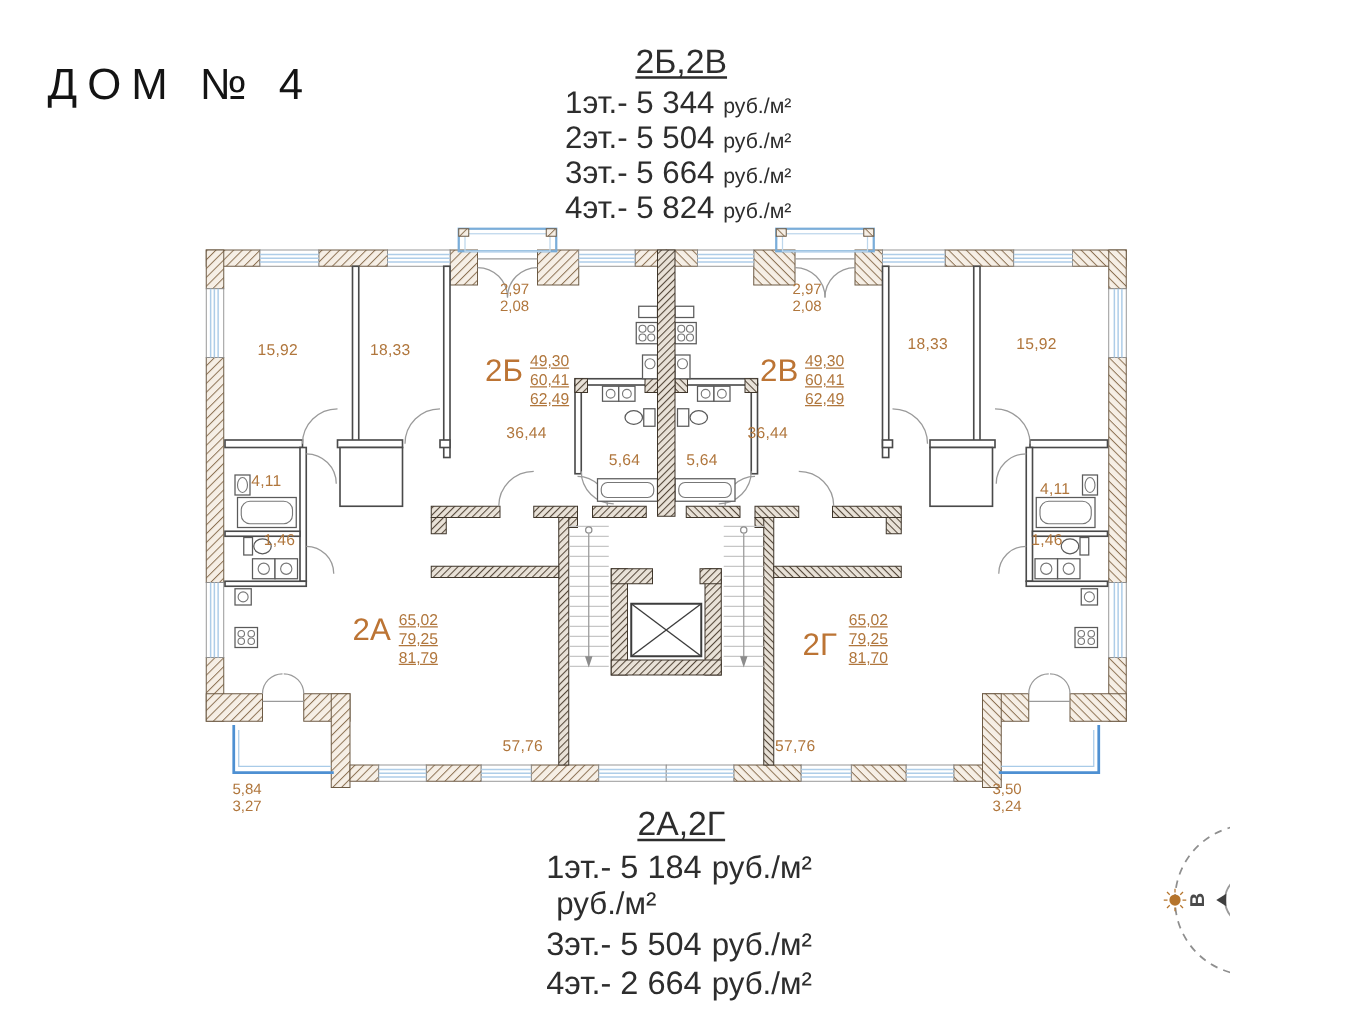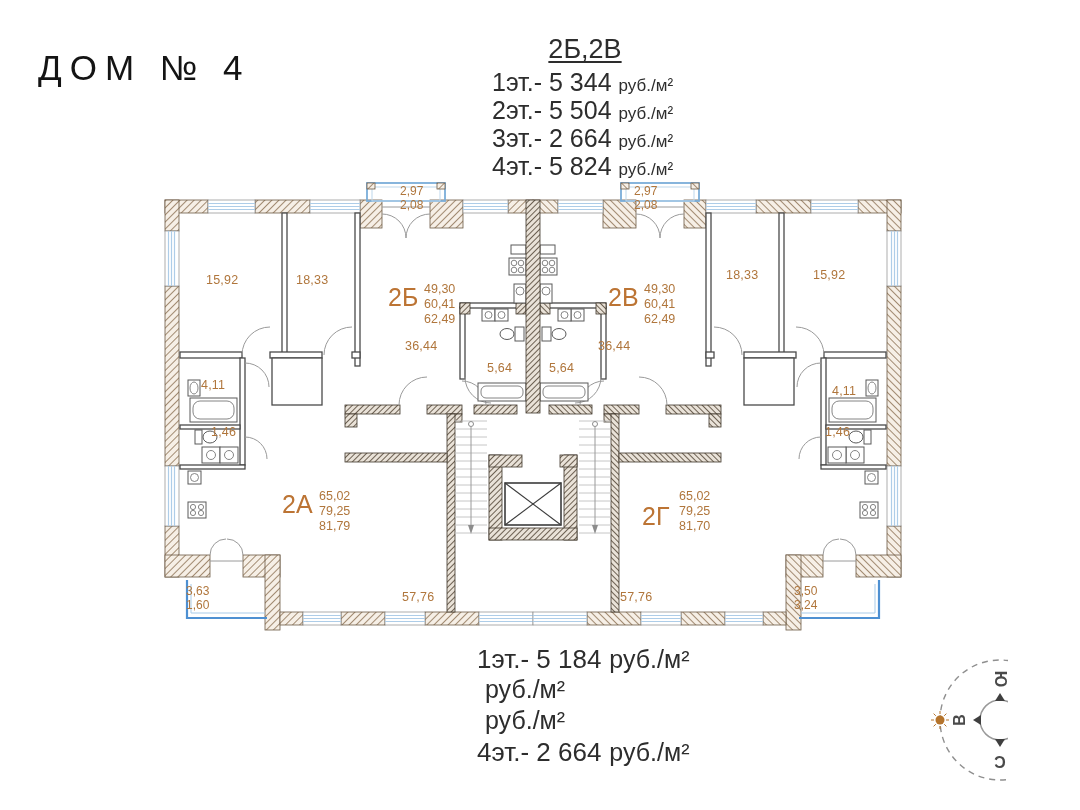--- a/index.html
+++ b/index.html
@@ -1,37 +1,37 @@
 <!DOCTYPE html>
 <html><head>
 <meta charset="utf-8">
 <style>
   html,body{margin:0;padding:0;background:#fff;}
   .page{position:relative;width:984px;height:810px;background:#ffffff;overflow:hidden;
-        font-family:"Liberation Sans",sans-serif;padding-left:24px;}
+        font-family:"Liberation Sans",sans-serif;}
   .title{position:absolute;left:38px;top:48px;font-size:35px;font-weight:500;
          letter-spacing:8px;color:#141414;white-space:nowrap;}
   .footnote{position:absolute;left:22px;top:754px;font-size:16px;letter-spacing:4.5px;
             color:#2b2b2b;text-transform:uppercase;font-weight:400;white-space:nowrap;}
-  .pb{position:absolute;color:#2d2d2d;margin-left:40px;}
+  .pb{position:absolute;color:#2d2d2d;}
   .pb .hd{font-size:27px;text-align:center;text-decoration:underline;
           text-underline-offset:3px;margin-bottom:3px;}
   .pb .rows{display:flex;flex-direction:column;}
   .pb .row{display:flex;align-items:baseline;white-space:nowrap;}
   .pb-top{left:430px;top:34px;width:230px;}
   .pb-top .row{height:28px;font-size:25px;padding-left:22px;}
   .pb-top .unit{font-size:17px;margin-left:7px;}
   .pb-bottom{left:420px;top:644px;width:250px;}
   .pb-bottom .row{height:31px;font-size:26px;padding-left:17px;text-align:right;}
   .pb-bottom .unit{font-size:25px;margin-left:8px;}
   .plan{position:absolute;left:163px;top:181px;width:740px;height:462px;}
   .lbl{position:absolute;font-size:12.5px;color:#b0763c;letter-spacing:.2px;white-space:nowrap;}
   .apt-name{position:absolute;font-size:25px;color:#bc7434;white-space:nowrap;}
-  .apt-areas{position:absolute;font-size:12.5px;line-height:14.8px;color:#b0763c;}
-  .blbl{position:absolute;font-size:12px;line-height:13.5px;color:#b0763c;}
+  .apt-areas{position:absolute;font-size:12.5px;line-height:14.8px;color:#b0763c;text-decoration:underline;}
+  .blbl{position:absolute;font-size:12px;line-height:13.5px;color:#b0763c;margin-top:40px;}
   .compass{position:absolute;left:928px;top:648px;width:144px;height:150px;}
   
   .wL{fill:url(#hW);stroke:#6d5b45;stroke-width:.8;}
   .wD{fill:url(#hD);stroke:#3e352a;stroke-width:.8;}
   .thin{fill:#ffffff;stroke:#4a4a4a;stroke-width:1.3;}
   .win{fill:#ffffff;stroke:#8a8a8a;stroke-width:.7;}
   .wl{stroke:#aecde8;stroke-width:1.2;}
   .door{fill:none;stroke:#9a9a9a;stroke-width:1;}
   .fix{fill:#ffffff;stroke:#5a5a5a;stroke-width:1;}
   .fx2{fill:none;stroke:#777;stroke-width:.9;}
@@ -51,21 +51,21 @@
     <div class="rows">
       <div class="row">
           <span>1эт.- 5 344</span>
           <span class="unit">руб./м²</span>
         </div>
       <div class="row">
           <span>2эт.- 5 504</span>
           <span class="unit">руб./м²</span>
         </div>
       <div class="row">
-          <span>3эт.- 2 664</span>
+          <span>3эт.- 5 664</span>
           <span class="unit">руб./м²</span>
         </div>
       <div class="row">
           <span>4эт.- 5 824</span>
           <span class="unit">руб./м²</span>
         </div>
     </div>
   </div>
 
   <svg class="plan" viewBox="0 0 740 462">
@@ -312,38 +312,40 @@
 
   <div class="blbl" style="left:400px;top:185px">
     <div>2,97</div>
     <div>2,08</div>
   </div>
   <div class="blbl" style="left:634px;top:185px">
     <div>2,97</div>
     <div>2,08</div>
   </div>
   <div class="blbl" style="left:186px;top:585px">
-    <div>3,63</div>
-    <div>1,60</div>
+    <div>5,84</div>
+    <div>3,27</div>
   </div>
   <div class="blbl" style="left:794px;top:585px">
     <div>3,50</div>
     <div>3,24</div>
   </div>
 
   <div class="pb pb-bottom">
+    <div class="hd">2А,2Г</div>
     <div class="rows">
       <div class="row">
           <span>1эт.- 5 184</span>
           <span class="unit">руб./м²</span>
         </div>
       <div class="row">
           <span class="unit">руб./м²</span>
         </div>
       <div class="row">
+          <span>3эт.- 5 504</span>
           <span class="unit">руб./м²</span>
         </div>
       <div class="row">
           <span>4эт.- 2 664</span>
           <span class="unit">руб./м²</span>
         </div>
     </div>
   </div>
 
 

